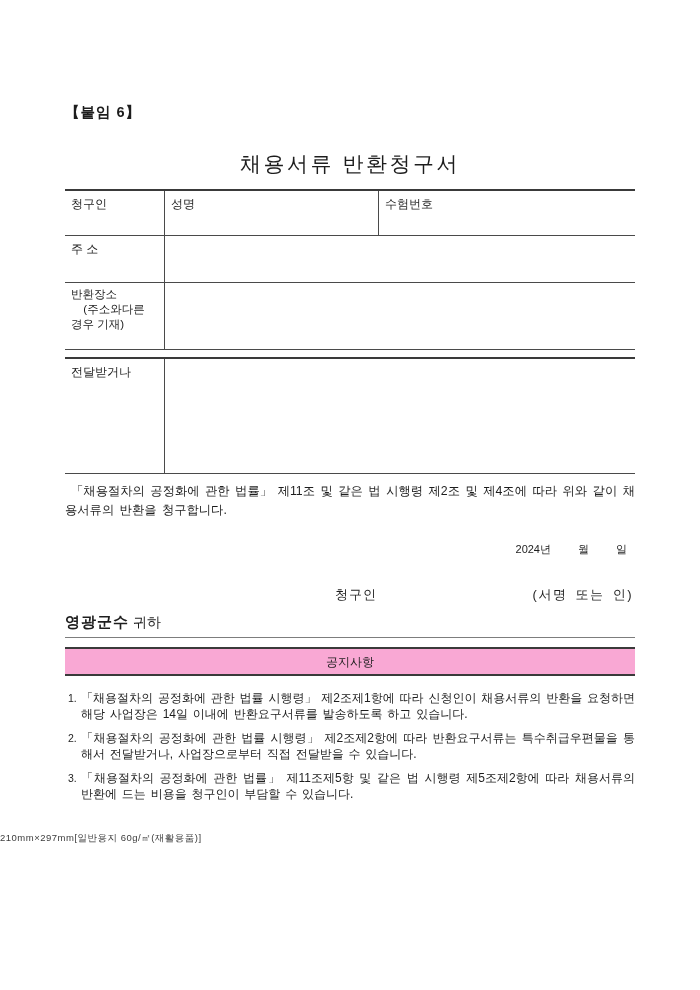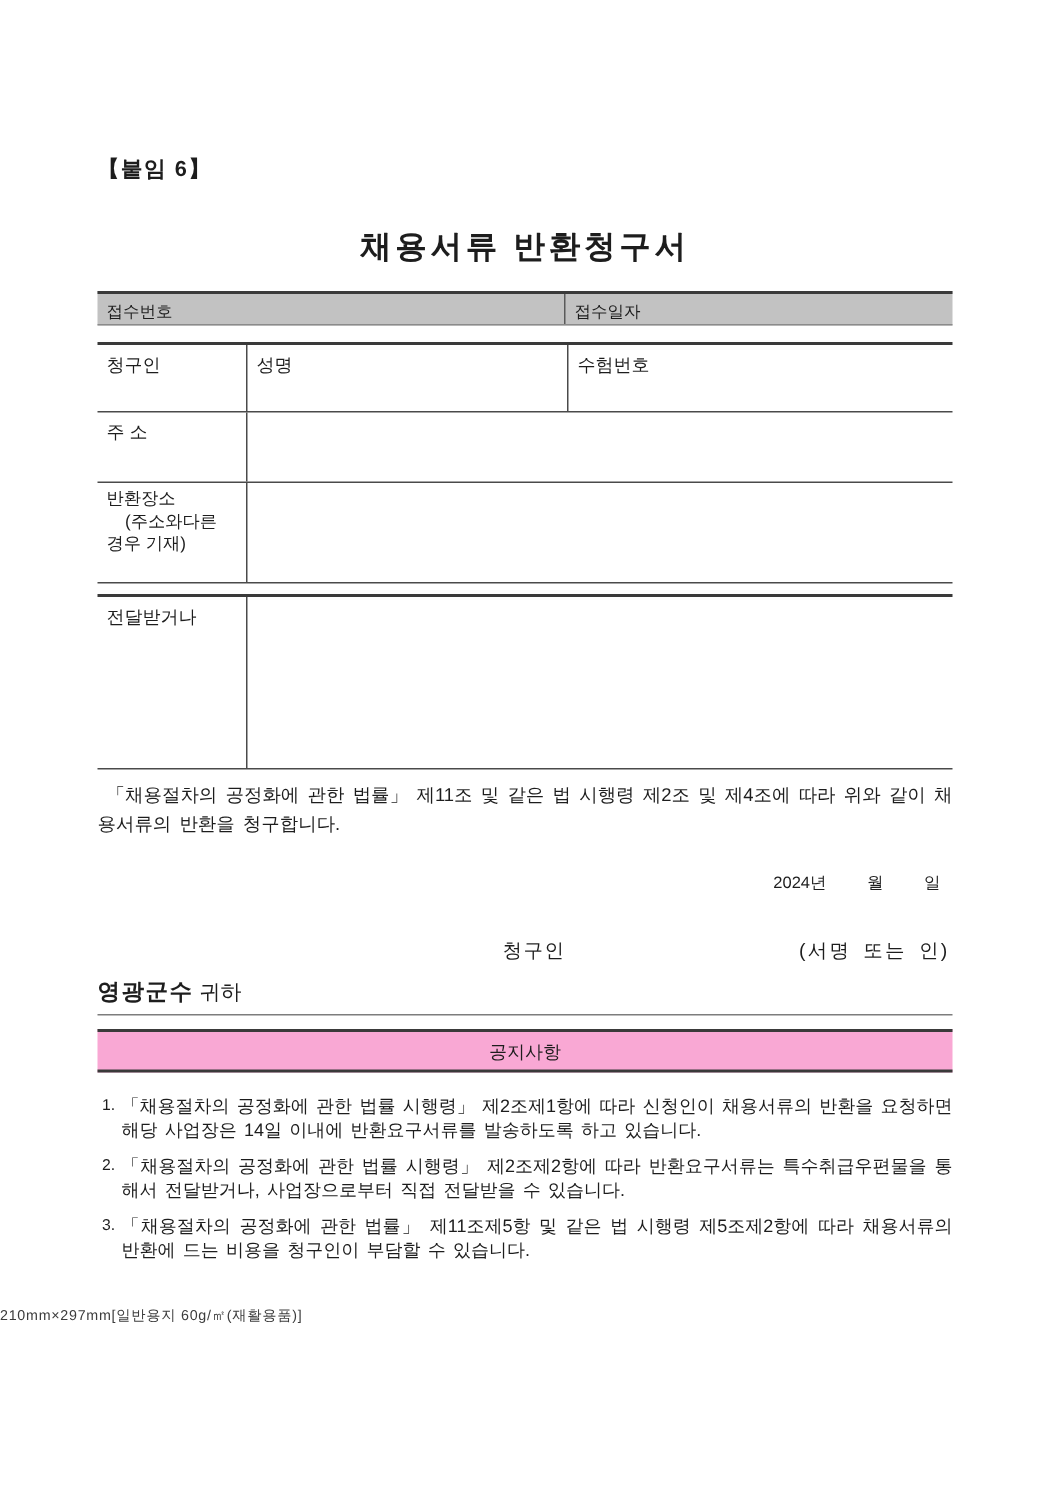--- a/index.html
+++ b/index.html
@@ -10,21 +10,21 @@
     color: #1d1d1d;
   }
   .page { position: relative; width: 700px; height: 990px; }
 
   .attachment {
     padding-top: 103px; margin-left: 65px;
     font-size: 14.5px; font-weight: bold; letter-spacing: 1px;
   }
   .title {
     margin-top: 28px; text-align: center;
-    font-size: 21px; font-weight: bold; letter-spacing: 2.5px;
+    font-size: 21px; font-weight: normal; letter-spacing: 2.5px;
   }
 
   
   .receipt-bar {
     margin: 16px 65px 0 65px; height: 23px;
     background: #c2c2c2;
     border-top: 2px solid #3a3a3a; border-bottom: 1px solid #8b8b8b;
     display: flex; font-size: 11px;
   }
   .receipt-cell { padding: 4px 0 0 6px; }
@@ -98,28 +98,20 @@
 </style>
 </head>
 <body>
 
 <div class="page">
 
   <div class="attachment">【붙임 6】</div>
 
   <div class="title">채용서류 반환청구서</div>
 
-  <div class="receipt-bar">
-    <div class="receipt-cell rc-no">
-      <span>접수번호</span>
-    </div>
-    <div class="receipt-cell rc-date">
-      <span>접수일자</span>
-    </div>
-  </div>
 
   <div class="table-a">
     <div class="frow row-1 bline">
       <div class="cell c1">청구인</div>
       <div class="cell c2">성명</div>
       <div class="cell c3">수험번호</div>
     </div>
     <div class="frow row-2 bline">
       <div class="cell c1">주 소</div>
       <div class="cell cfill"></div>

